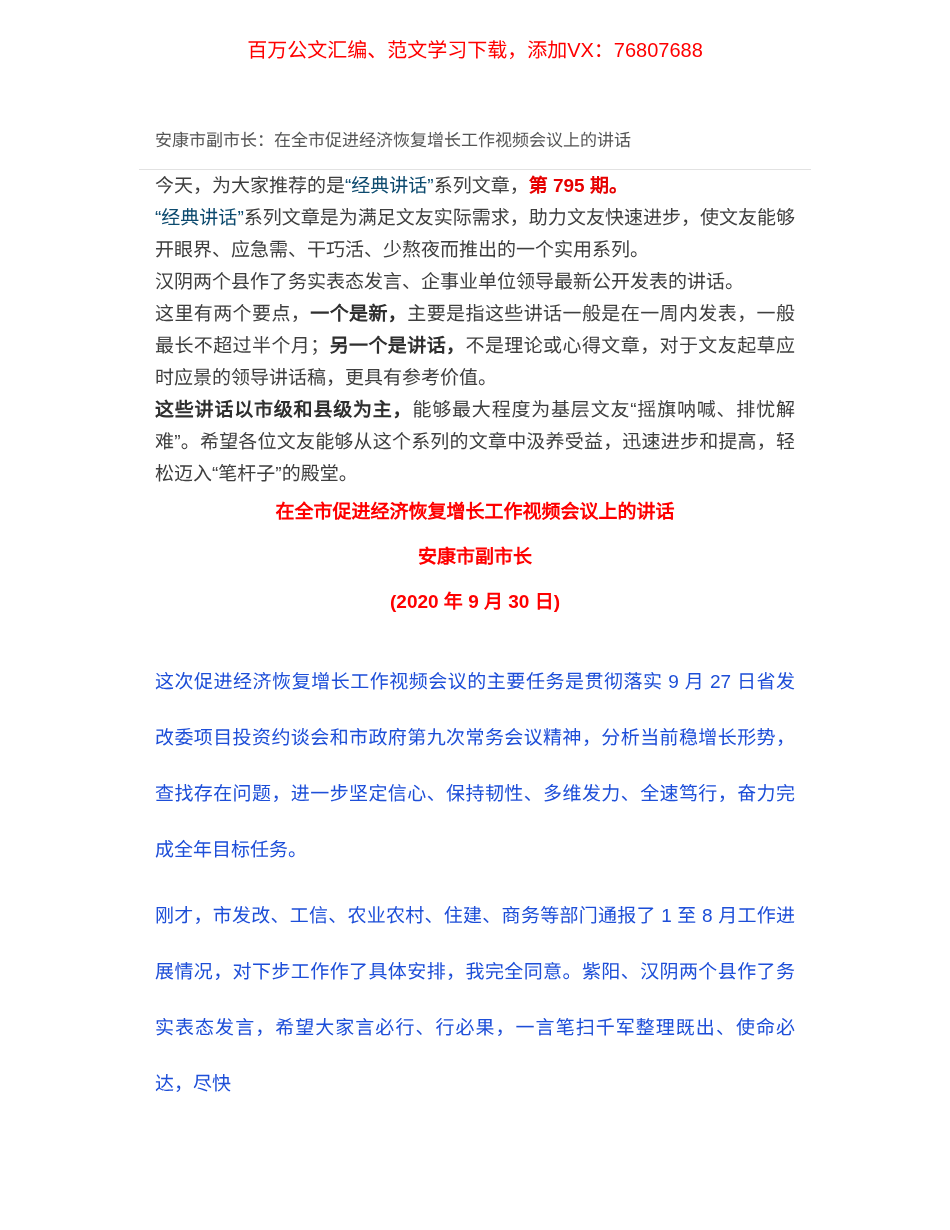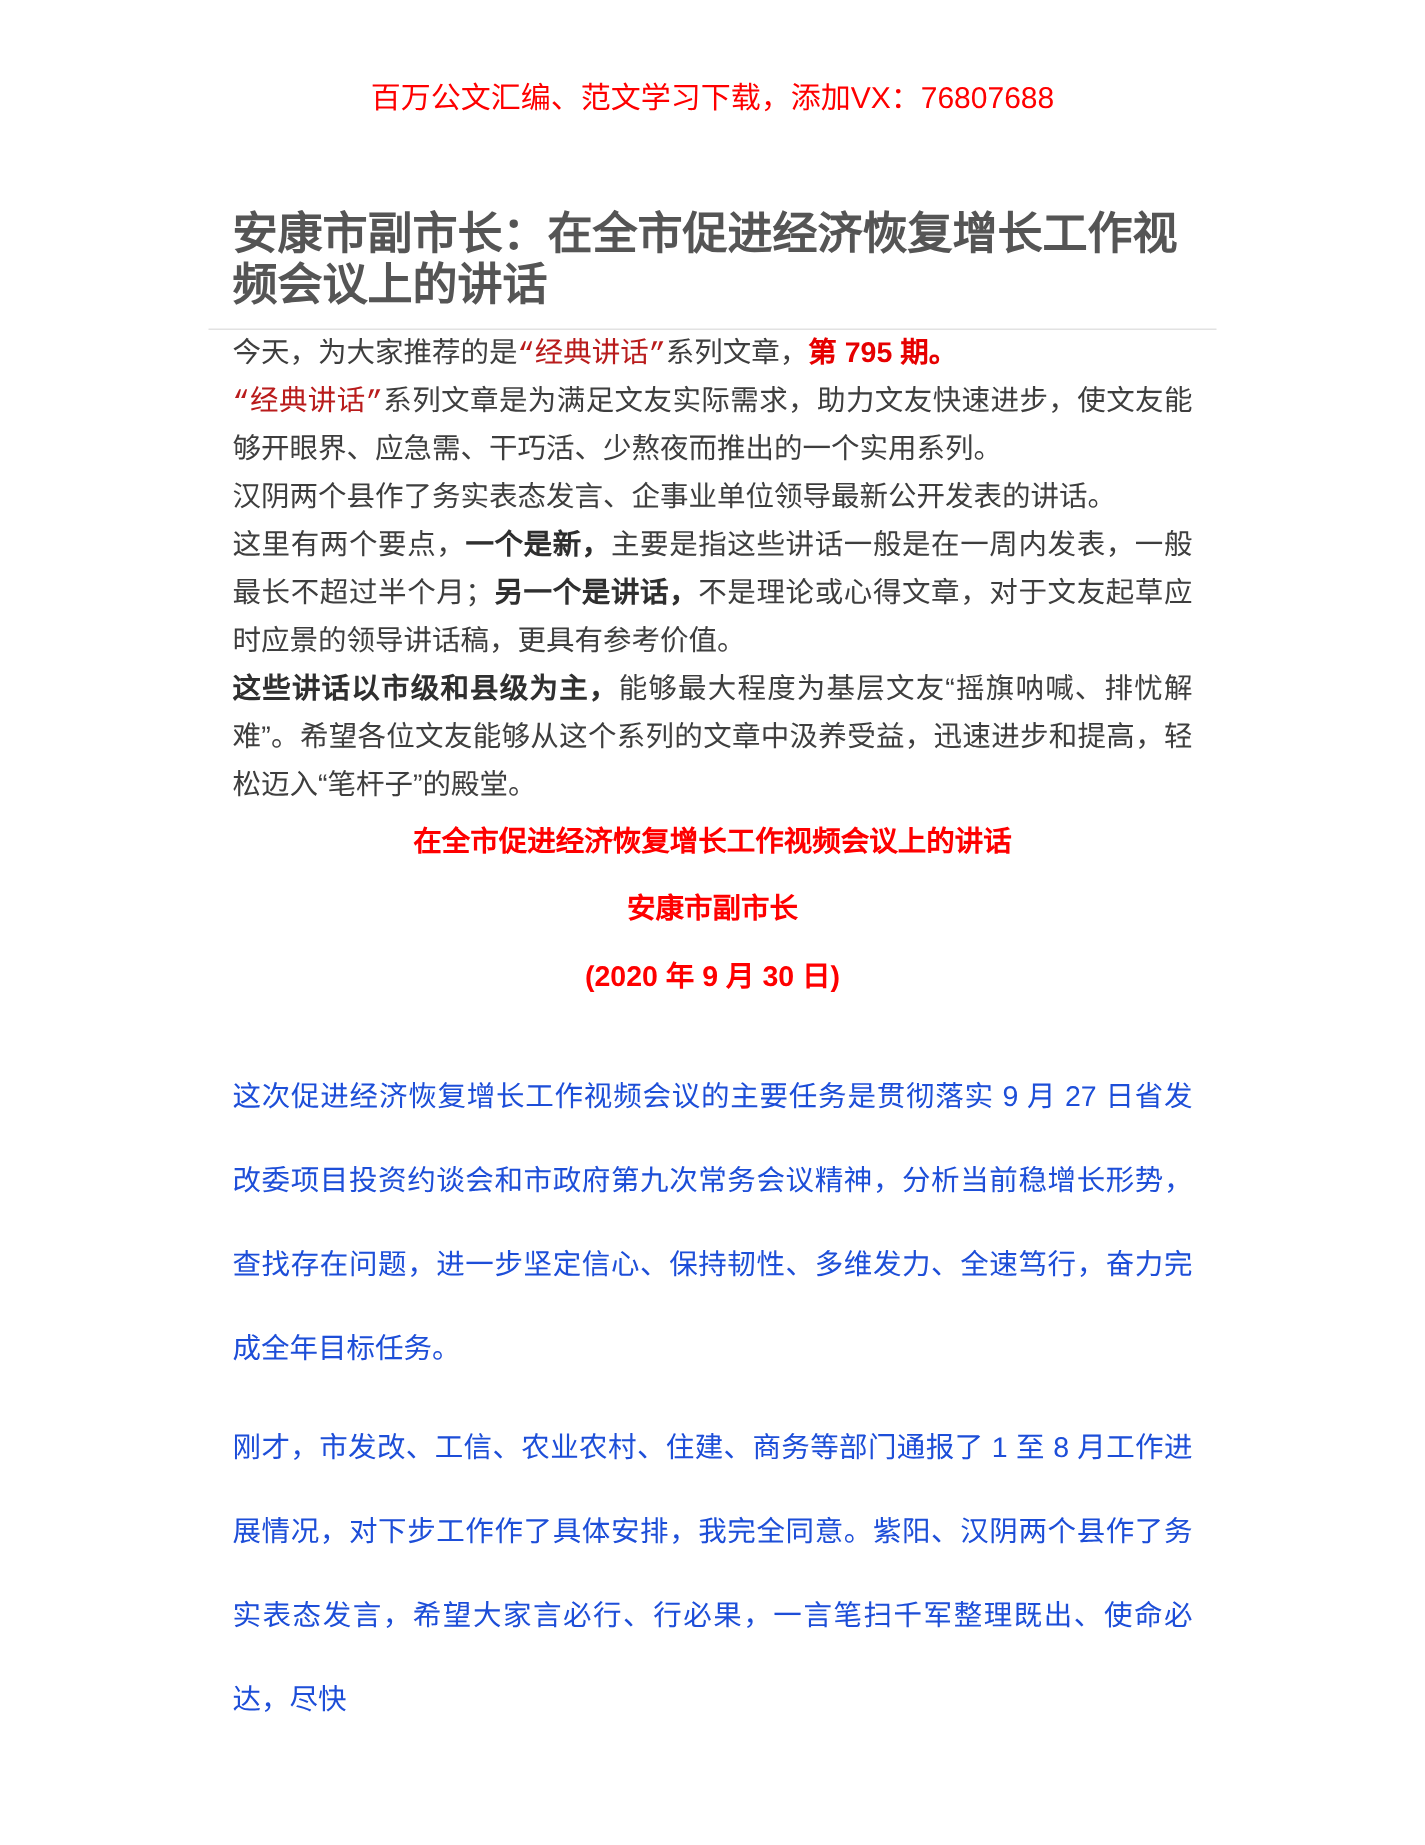--- a/index.html
+++ b/index.html
@@ -8,36 +8,36 @@
     background: #ffffff;
   }
   body {
     width: 950px;
     height: 1230px;
     overflow: hidden;
     font-family: "Liberation Sans", "DejaVu Sans", sans-serif;
     -webkit-font-smoothing: antialiased;
   }
   .banner {
-    padding-top: 54px;
+    padding-top: 38px;
     text-align: center;
     color: #fe0000;
     font-size: 20px;
     line-height: 24px;
   }
   .article {
     width: 672px;
     margin: 0 auto;
   }
   .title {
     margin: 62px 0 0;
     padding: 0 16px;
-    font-size: 30px;
+    font-size: 17px;
     line-height: 34px;
-    font-weight: bold;
+    font-weight: normal;
     color: #555555;
   }
   .divider {
     margin-top: 11px;
     border-bottom: 1px solid #e2e2e2;
     height: 0;
   }
   .date {
     margin: 20px 16px 4px;
     font-size: 20px;
@@ -47,22 +47,22 @@
   .intro p {
     margin: 0;
     padding: 0 16px;
     font-size: 19px;
     line-height: 32px;
     color: #3e3e3e;
     text-align: justify;
   }
   .seg-normal {}
   .seg-serif {
-    font-family: Liberation Mono, monospace;
-    color: #b91c1c;
+    font-family: Liberation Sans, sans-serif;
+    color: #0c4a6e;
   }
   .seg-bold {
     font-weight: bold;
     color: #2f2f2f;
   }
   .seg-red-bold {
     font-weight: bold;
     color: #e60000;
   }
   .speech-headings {

